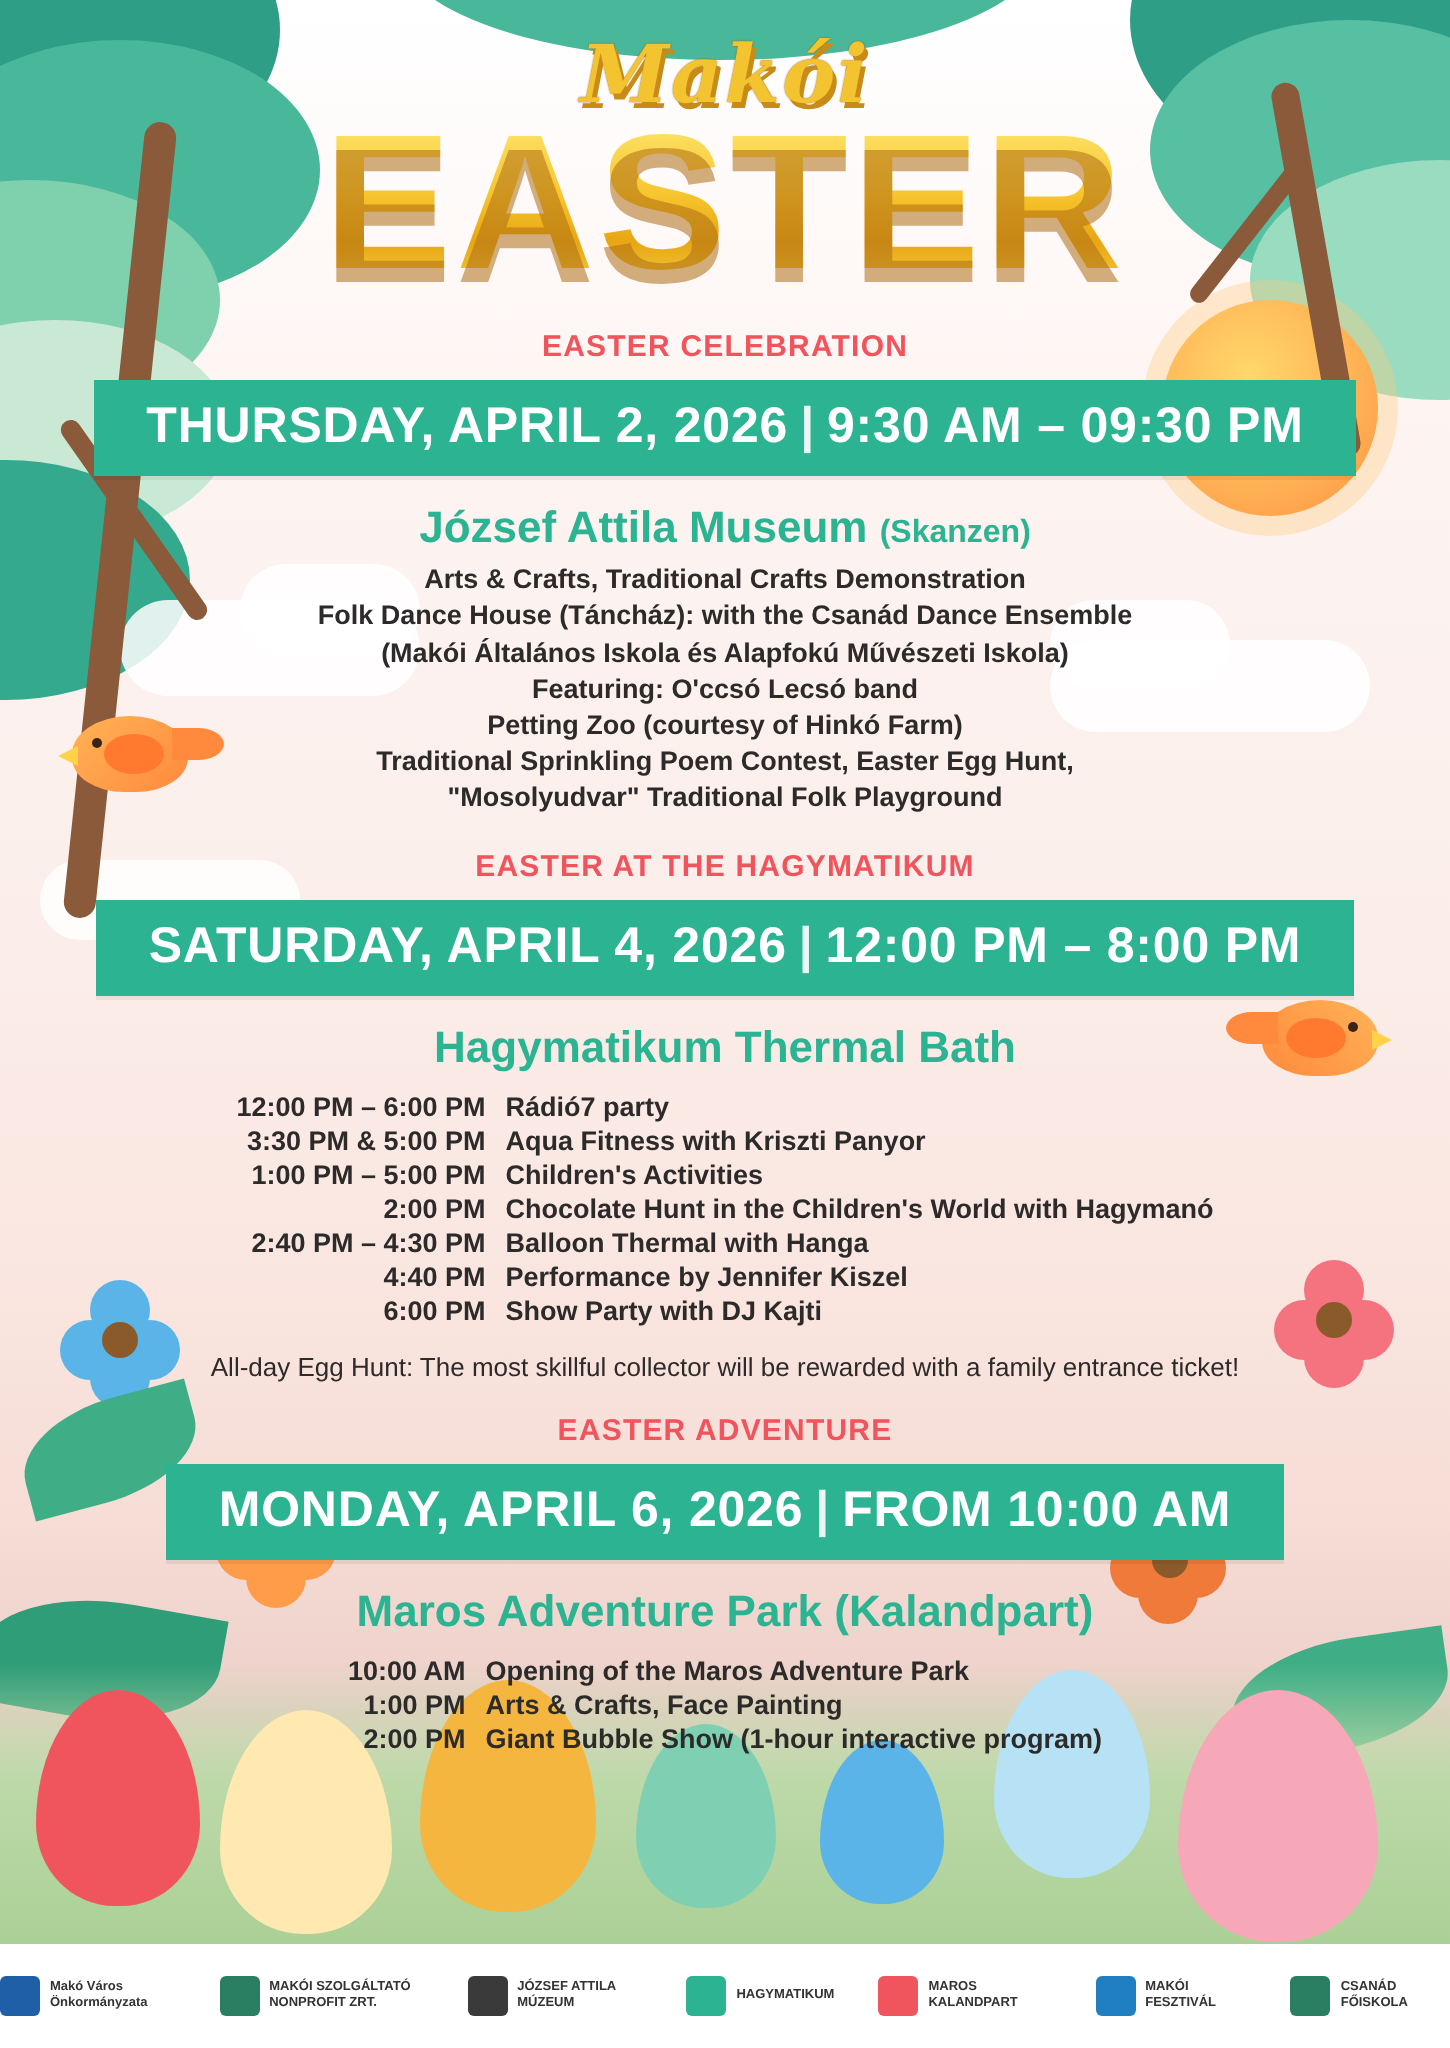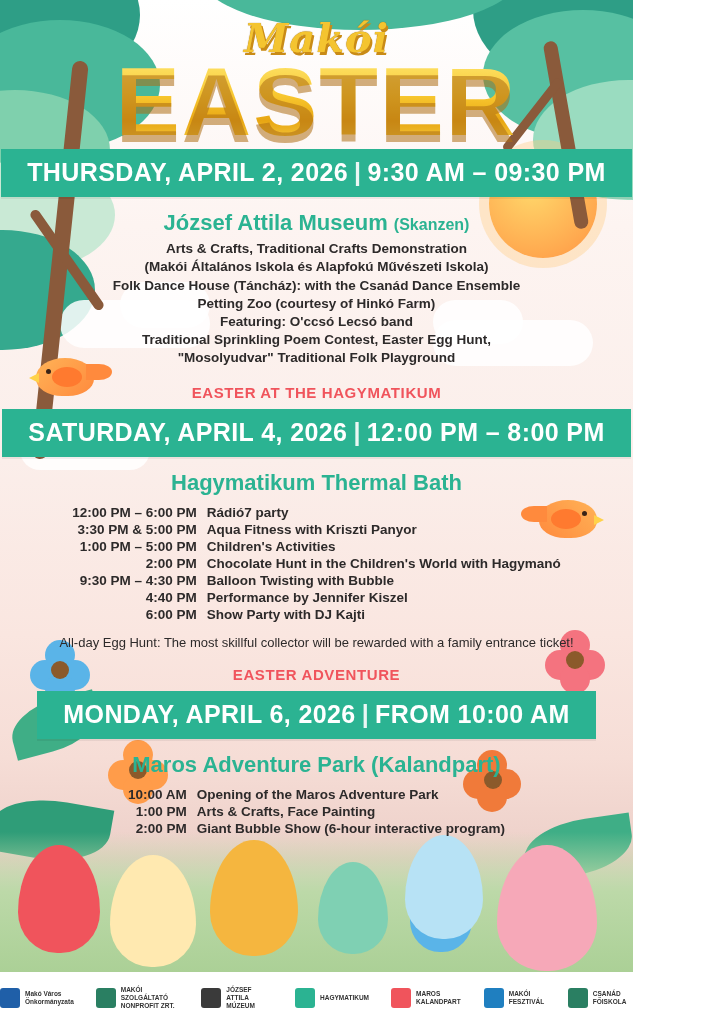--- a/index.html
+++ b/index.html
@@ -3,21 +3,21 @@
 <meta charset="utf-8">
 <style>
   * { box-sizing: border-box; margin: 0; padding: 0; }
   html, body {
     width: 725px; height: 1024px;
     font-family: "Liberation Sans", sans-serif;
     overflow: hidden;
   }
   #poster {
     position: relative;
-    width: 633px; height: 1024px;
+    width: 725px; height: 1024px;
     background: linear-gradient(180deg,#ffffff 0%,#fdf4f1 22%,#fbeeea 45%,#fae6e0 62%,#f6ddd6 74%, #eccfc8 84%, #d8e7cf 92%, #cfe2c3 100%);
     overflow: hidden;
   }
 
   
   .bg { position: absolute; inset: 0; overflow: hidden; }
 
   .tree-canopy {
     position: absolute; border-radius: 50%;
   }
@@ -245,33 +245,34 @@
   </div>
 
   <div class="header">
     <div class="makoi">Makói</div>
     <div class="easter">EASTER</div>
   </div>
 
   <div class="content">
 
     <div>
+      <div class="section-kicker">EASTER CELEBRATION</div>
       <div class="date-bar">
         <span>THURSDAY, APRIL 2, 2026</span><span class="sep">|</span><span>9:30 AM – 09:30 PM</span>
       </div>
       <div class="venue">
         <span>József Attila Museum</span>
         <span class="small">(Skanzen)</span>
       </div>
       <div class="lines">
         <div>Arts &amp; Crafts, Traditional Crafts Demonstration</div>
+        <div>Folk Dance House (Táncház): with the Csanád Dance Ensemble</div>
         <div>(Makói Általános Iskola és Alapfokú Művészeti Iskola)</div>
-        <div>Folk Dance House (Táncház): with the Csanád Dance Ensemble</div>
+        <div>Featuring: O'ccsó Lecsó band</div>
         <div>Petting Zoo (courtesy of Hinkó Farm)</div>
-        <div>Featuring: O'ccsó Lecsó band</div>
         <div>Traditional Sprinkling Poem Contest, Easter Egg Hunt,</div>
         <div>"Mosolyudvar" Traditional Folk Playground</div>
       </div>
     </div>
 
     <div>
       <div class="section-kicker">EASTER AT THE HAGYMATIKUM</div>
       <div class="date-bar">
         <span>SATURDAY, APRIL 4, 2026</span><span class="sep">|</span><span>12:00 PM – 8:00 PM</span>
       </div>
@@ -289,22 +290,22 @@
         </div>
         <div class="row">
           <div class="t">1:00 PM – 5:00 PM</div>
           <div class="d">Children's Activities</div>
         </div>
         <div class="row">
           <div class="t">2:00 PM</div>
           <div class="d">Chocolate Hunt in the Children's World with Hagymanó</div>
         </div>
         <div class="row">
-          <div class="t">9:30 PM – 4:30 PM</div>
-          <div class="d">Balloon Twisting with Bubble</div>
+          <div class="t">2:40 PM – 4:30 PM</div>
+          <div class="d">Balloon Thermal with Hanga</div>
         </div>
         <div class="row">
           <div class="t">4:40 PM</div>
           <div class="d">Performance by Jennifer Kiszel</div>
         </div>
         <div class="row">
           <div class="t">6:00 PM</div>
           <div class="d">Show Party with DJ Kajti</div>
         </div>
       </div>
@@ -323,21 +324,21 @@
         <div class="row">
           <div class="t">10:00 AM</div>
           <div class="d">Opening of the Maros Adventure Park</div>
         </div>
         <div class="row">
           <div class="t">1:00 PM</div>
           <div class="d">Arts &amp; Crafts, Face Painting</div>
         </div>
         <div class="row">
           <div class="t">2:00 PM</div>
-          <div class="d">Giant Bubble Show (6-hour interactive program)</div>
+          <div class="d">Giant Bubble Show (1-hour interactive program)</div>
         </div>
       </div>
     </div>
 
   </div>
 
   <div class="footer">
     <div class="logo">
       <span class="mark" style="background:#1f5fa8;"></span>
       <span class="txt">Makó Város Önkormányzata</span>

